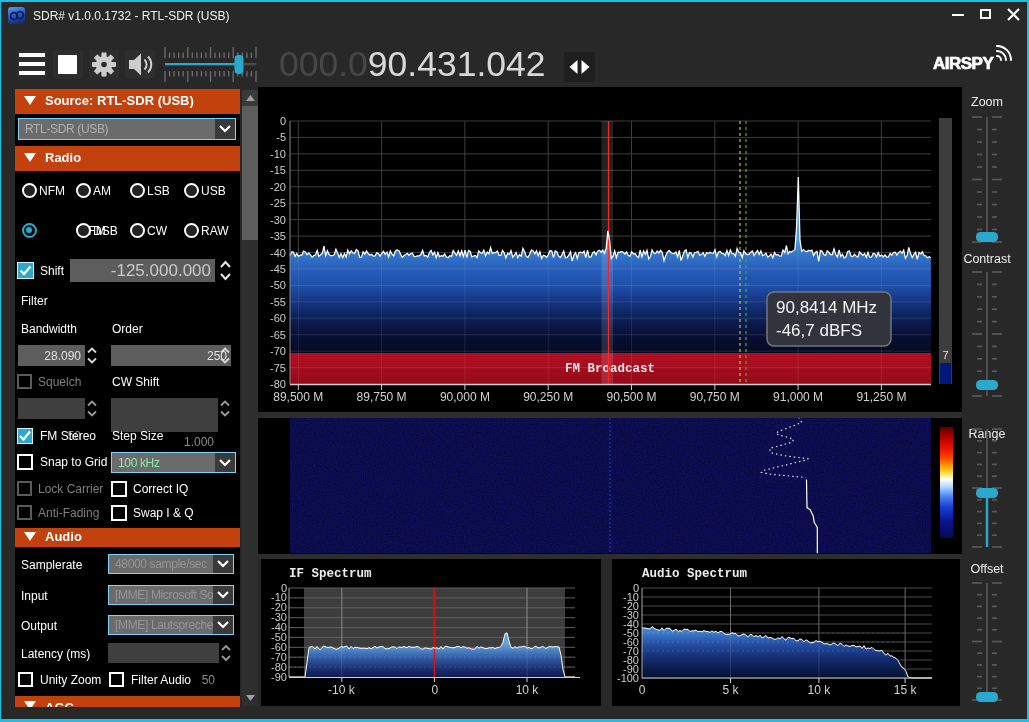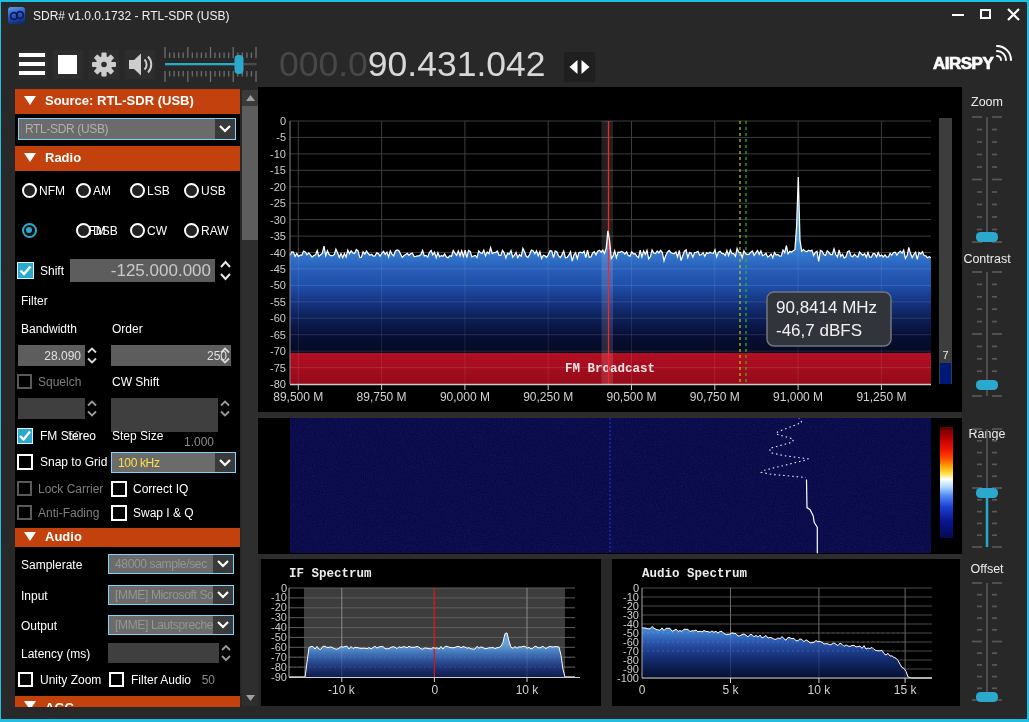--- a/index.html
+++ b/index.html
@@ -255,21 +255,21 @@
   <div class="cb on" style="left:17px;top:428px;"></div>
   <svg class="abs" style="left:17px;top:428px;" width="16" height="16">
       <polyline points="3,8 6.5,11.5 13,3.5" fill="none" stroke="#fff" stroke-width="2.4"></polyline>
     </svg>
   <div class="lbl" style="left:40px;top:429px;">FM Stereo</div>
   <div class="lbl" style="left:112px;top:429px;">Step Size</div>
 
   <div class="cb" style="left:17px;top:454px;"></div>
   <div class="lbl" style="left:40px;top:455px;">Snap to Grid</div>
   <div class="dd" style="left:111px;top:452px;width:125px;height:21px;">
-    <div class="val" style="color:#fde047;">100 kHz</div>
+    <div class="val" style="color:#86efac;">100 kHz</div>
     <div class="btn">
         <svg width="12" height="8">
           <polyline points="1,1 6,6 11,1" fill="none" stroke="#fff" stroke-width="2.2"></polyline>
         </svg>
       </div>
   </div>
 
   <div class="cb dis" style="left:17px;top:481px;"></div>
   <div class="dlbl" style="left:38px;top:482px;">Lock Carrier</div>
   <div class="cb" style="left:111px;top:481px;"></div>

